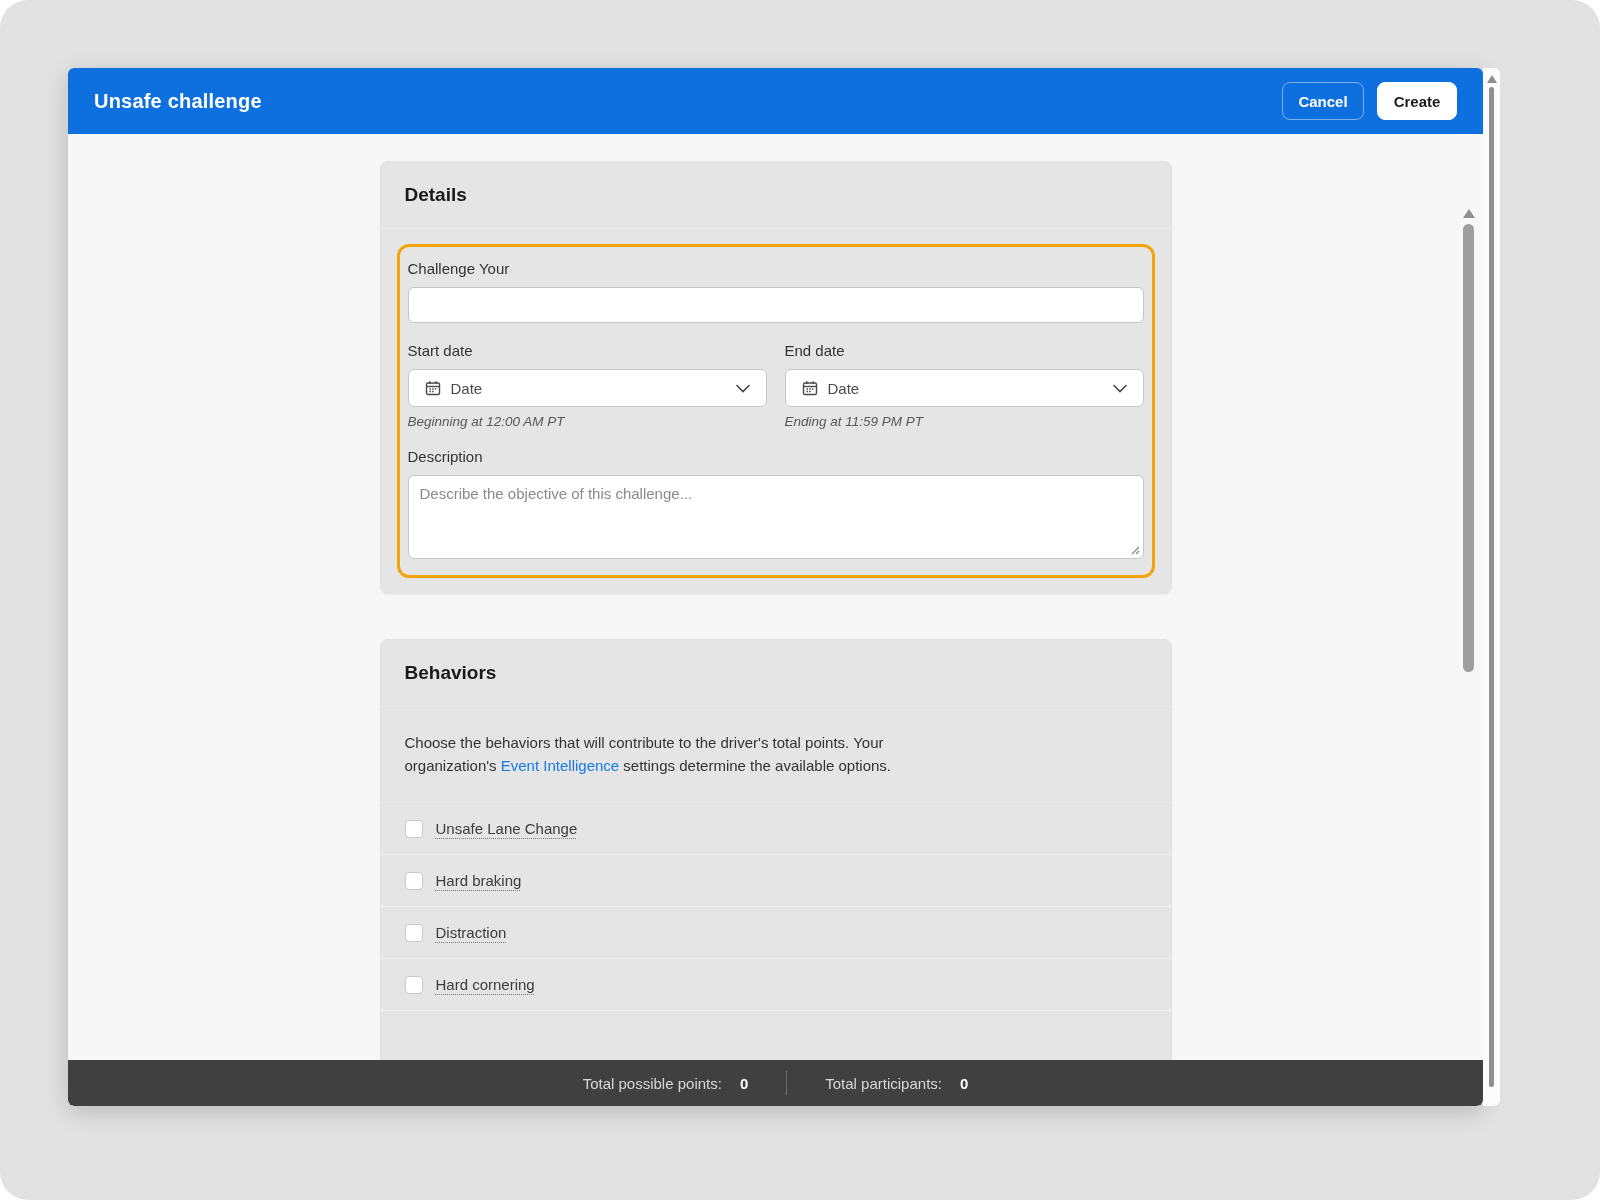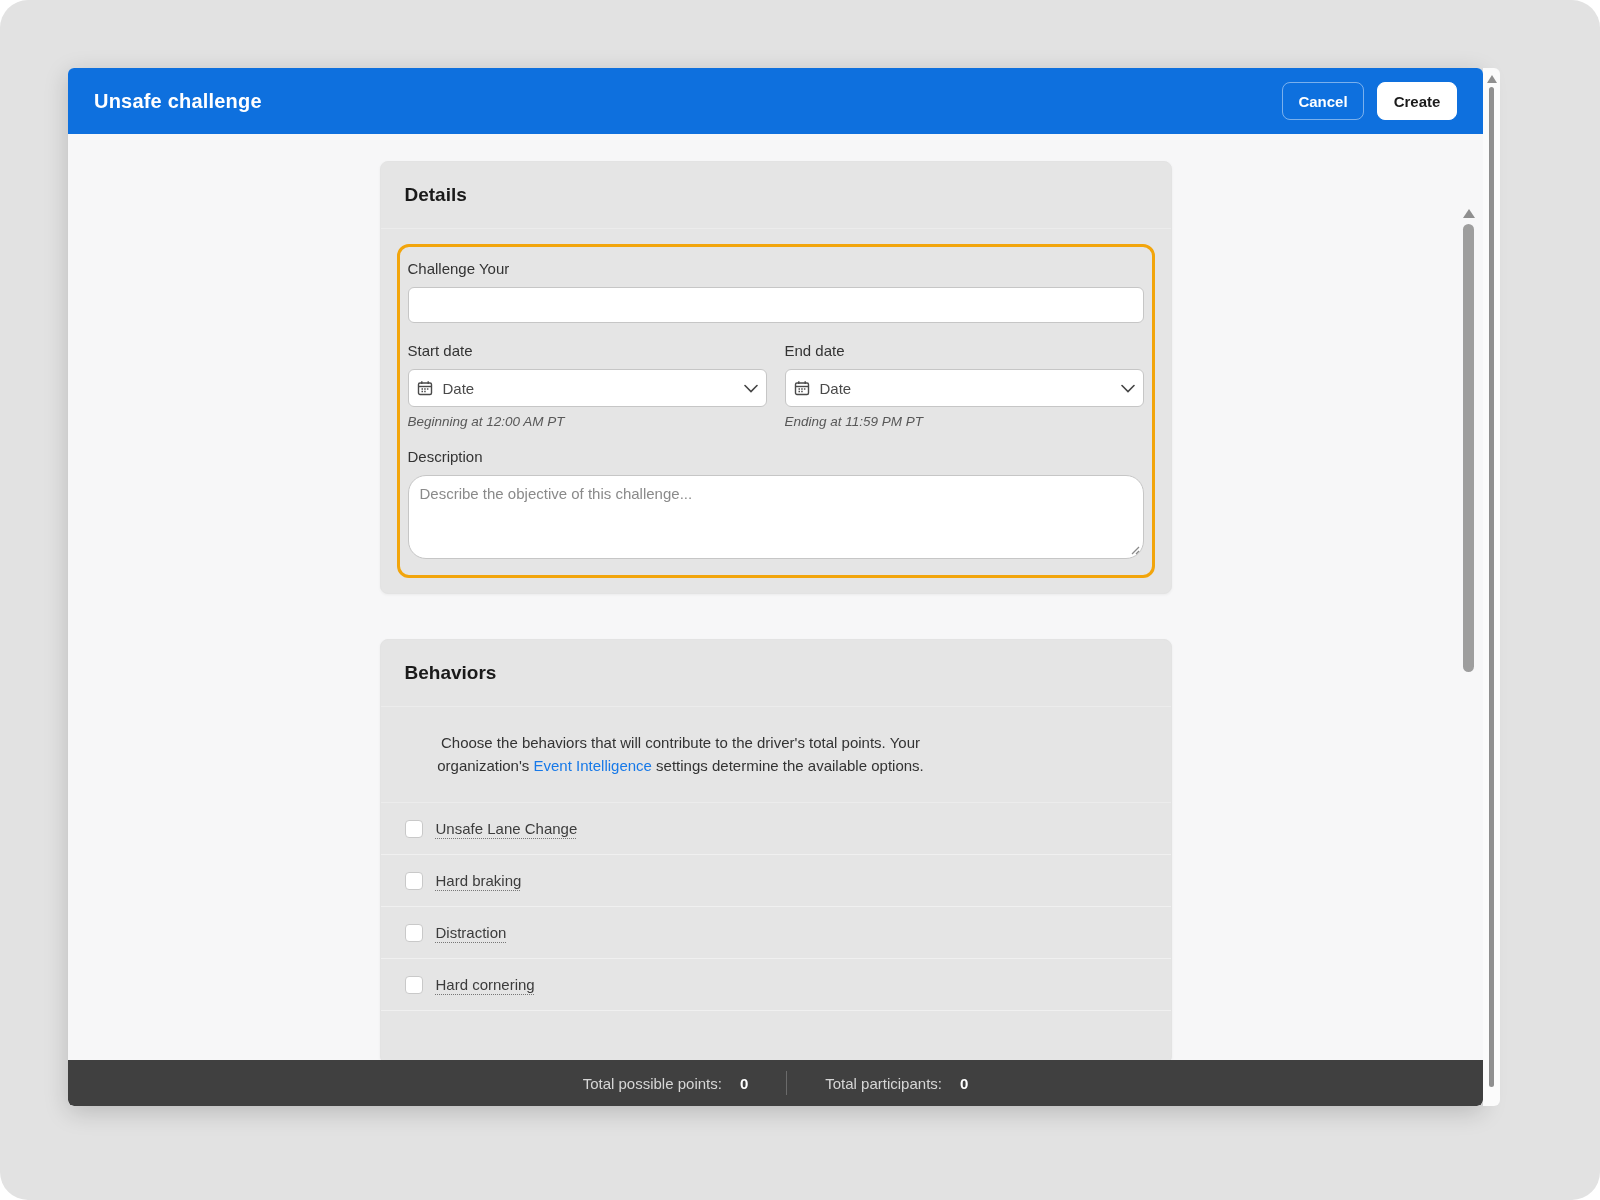--- a/index.html
+++ b/index.html
@@ -37,34 +37,34 @@
 
   
   .details-body{padding:15px 16px;}
   .highlight-ring{border:3.5px solid var(--highlight-orange);border-radius:12px;padding:12px 8px 16px 8px;}
   .field-label{font-size:15px;color:#333;line-height:20px;}
   .text-input{width:100%;height:36px;margin-top:8px;border:1px solid #c6c6c6;border-radius:6px;
               background:#fff;padding:0 10px;font-size:15px;color:#333;font-family:"Liberation Sans",sans-serif;outline:none;}
   .dates-row{display:flex;gap:18px;margin-top:18px;}
   .date-col{flex:1 1 0;}
   .date-field{margin-top:8px;height:38px;border:1px solid #c6c6c6;border-radius:6px;background:#fff;
-              display:flex;align-items:center;padding:0 8px;cursor:pointer;}
+              display:flex;align-items:center;padding:0 16px;cursor:pointer;}
   .date-field .date-text{font-size:15px;color:#4a4a4a;margin-left:10px;}
   .date-field .chev{margin-left:auto;display:flex;}
   .helper{margin-top:7px;font-size:13.5px;font-style:italic;color:#585858;}
   .desc-label{margin-top:18px;}
   .textarea-wrap{position:relative;margin-top:8px;}
-  .textarea{width:100%;height:84px;border:1px solid #c6c6c6;border-radius:18px;background:#fff;
+  .textarea{width:100%;height:84px;border:1px solid #c6c6c6;border-radius:6px;background:#fff;
             padding:9px 11px;font-size:15px;color:#333;font-family:"Liberation Sans",sans-serif;
             resize:none;outline:none;display:block;}
   .textarea::placeholder,.text-input::placeholder{color:#8a8a8a;opacity:1;}
   .resize-handle{position:absolute;right:4px;bottom:4px;width:10px;height:10px;pointer-events:none;}
 
   
-  .behaviors-card{margin-bottom:0;text-align:center;}
+  .behaviors-card{margin-bottom:0;}
   .behaviors-intro{padding:24px 24px 25px 24px;border-bottom:1px solid #ececec;}
   .intro-text{font-size:15px;color:#333;line-height:23px;max-width:552px;}
   .intro-link{color:var(--link-blue);cursor:pointer;}
   .behavior-row{height:52px;display:flex;align-items:center;padding:0 24px;border-bottom:1px solid #f0f0f0;cursor:pointer;}
   .behavior-row:last-child{border-bottom:none;}
   .checkbox{width:18px;height:18px;border:1.5px solid #c9c9c9;border-radius:4px;background:#fff;flex:0 0 18px;}
   .behavior-label{margin-left:13px;font-size:15px;color:#3c3c3c;
                   text-decoration:underline dotted #777;text-underline-offset:4px;text-decoration-thickness:1px;}
 
   

